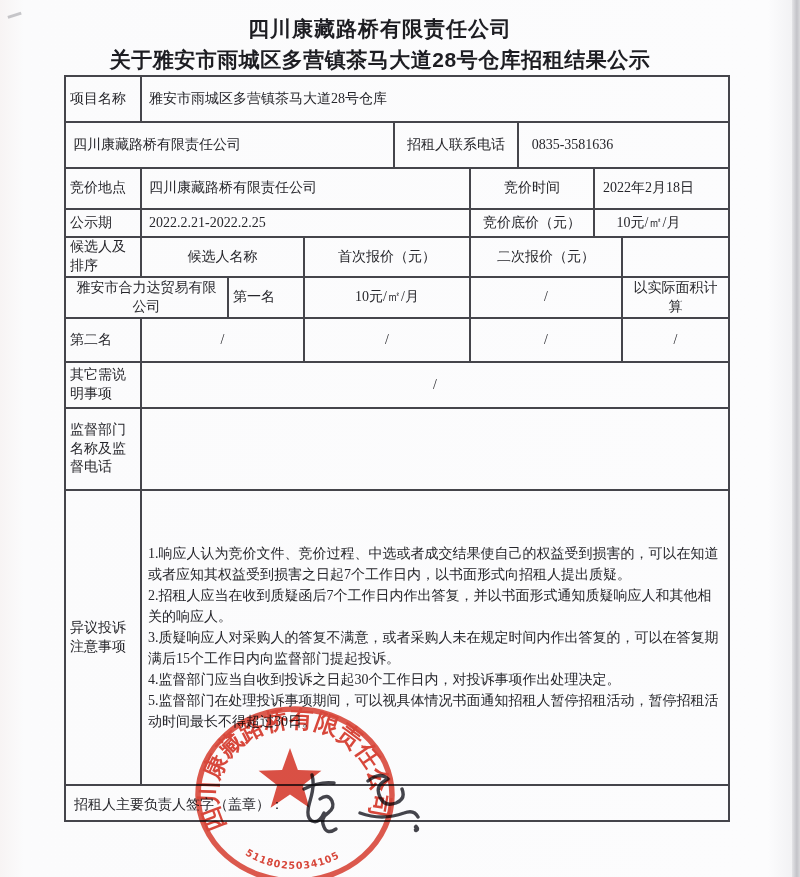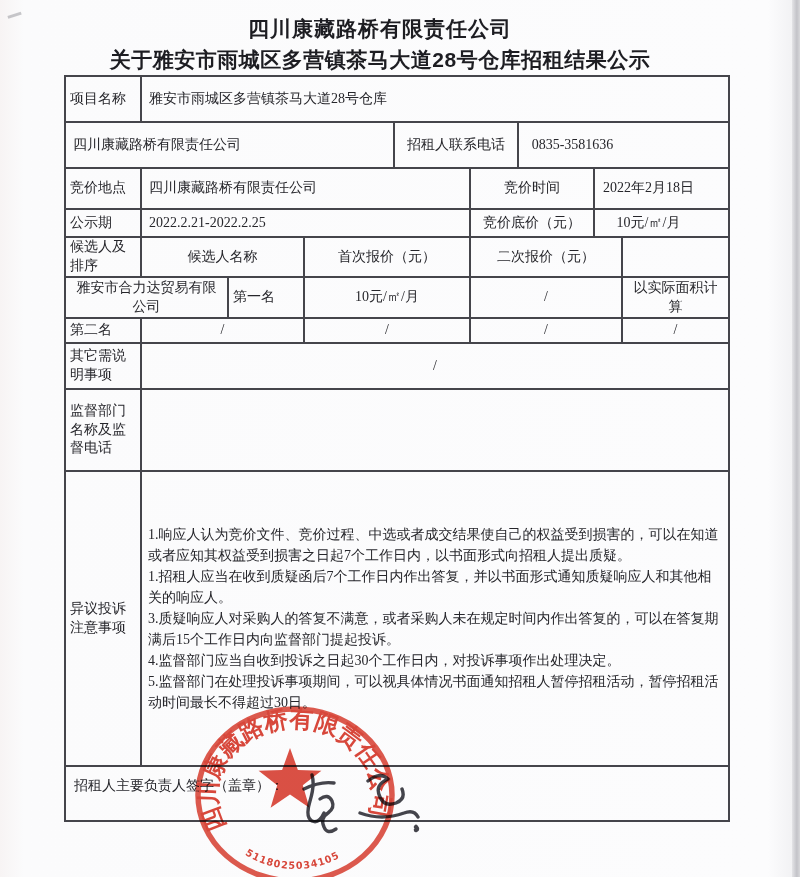--- a/index.html
+++ b/index.html
@@ -52,21 +52,21 @@
   .sup-sub{box-sizing:border-box;height:41px;display:flex;align-items:center;justify-content:center;}
   .sup-sub.first{border-bottom:2px solid #45454b;}
   .sup-sub.second{flex:1;}
   .objection-body{
     width:586px;box-sizing:border-box;display:flex;flex-direction:column;
     justify-content:center;padding:0 5px 0 6px;
   }
   .objection-body .obj-item{line-height:21px;font-size:14px;}
   .sig-cell{width:692px;box-sizing:border-box;display:flex;align-items:center;padding-left:8px;text-align:right;}
   .h-r1{height:46px;}.h-r2{height:46px;}.h-r3{height:41px;}.h-r4{height:28px;}
-  .h-r5{height:40px;}.h-r6{height:41px;}.h-r7{height:25px;}.h-r8{height:46px;}
+  .h-r5{height:40px;}.h-r6{height:41px;}.h-r7{height:44px;}.h-r8{height:46px;}
   .h-r9{height:82px;}.h-r10{height:295px;}.h-r11{height:39px;}
   .seal{
     position:absolute;left:185px;top:695px;width:220px;height:200px;
     mix-blend-mode:multiply;opacity:0.92;pointer-events:none;
   }
   .signature{
     position:absolute;left:290px;top:755px;width:150px;height:95px;
     mix-blend-mode:multiply;pointer-events:none;
   }
   .corner-mark{position:absolute;left:6px;top:4px;width:14px;height:10px;
@@ -140,21 +140,21 @@
     </div>
 
     <div class="trow h-r9">
       <div class="cell lab w-lab">监督部门名称及监督电话</div>
     </div>
 
     <div class="trow h-r10">
       <div class="cell lab w-lab">异议投诉注意事项</div>
       <div class="objection-body endcol">
         <div class="obj-item">1.响应人认为竞价文件、竞价过程、中选或者成交结果使自己的权益受到损害的，可以在知道或者应知其权益受到损害之日起7个工作日内，以书面形式向招租人提出质疑。</div>
-        <div class="obj-item">1.招租人应当在收到质疑函后7个工作日内作出答复，并以书面形式通知质疑响应人和其他相关的响应人。</div>
+        <div class="obj-item">2.招租人应当在收到质疑函后7个工作日内作出答复，并以书面形式通知质疑响应人和其他相关的响应人。</div>
         <div class="obj-item">3.质疑响应人对采购人的答复不满意，或者采购人未在规定时间内作出答复的，可以在答复期满后15个工作日内向监督部门提起投诉。</div>
         <div class="obj-item">4.监督部门应当自收到投诉之日起30个工作日内，对投诉事项作出处理决定。</div>
         <div class="obj-item">5.监督部门在处理投诉事项期间，可以视具体情况书面通知招租人暂停招租活动，暂停招租活动时间最长不得超过30日。</div>
       </div>
     </div>
 
     <div class="trow last h-r11">
       <div class="sig-cell endcol">招租人主要负责人签字（盖章）：</div>
     </div>
 

